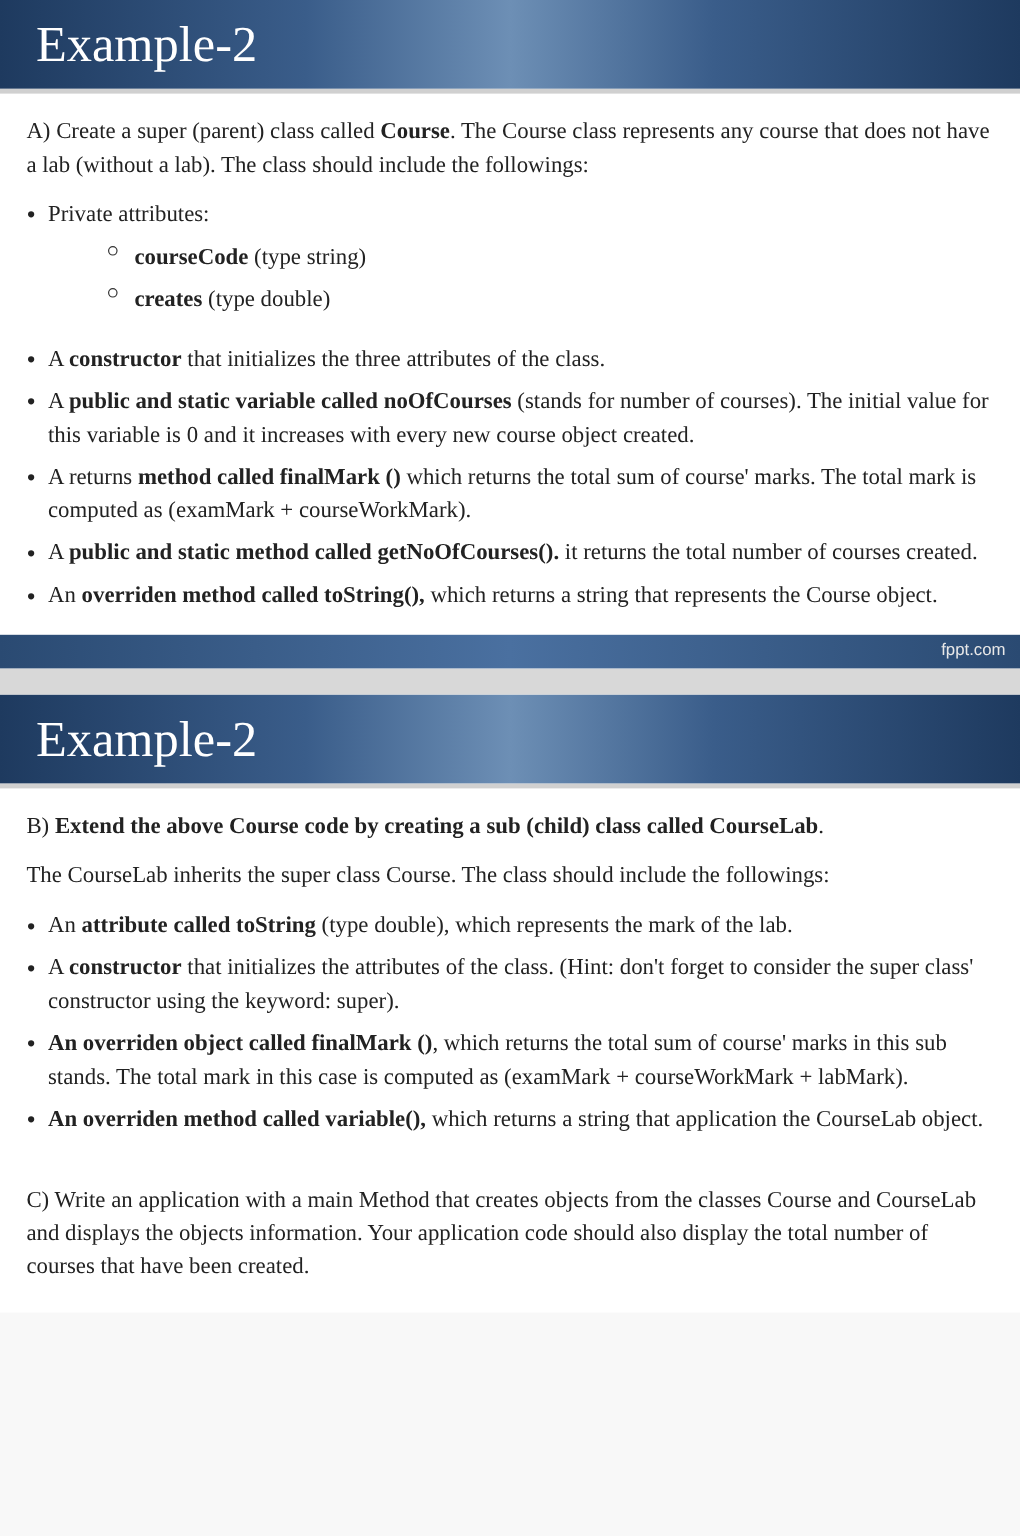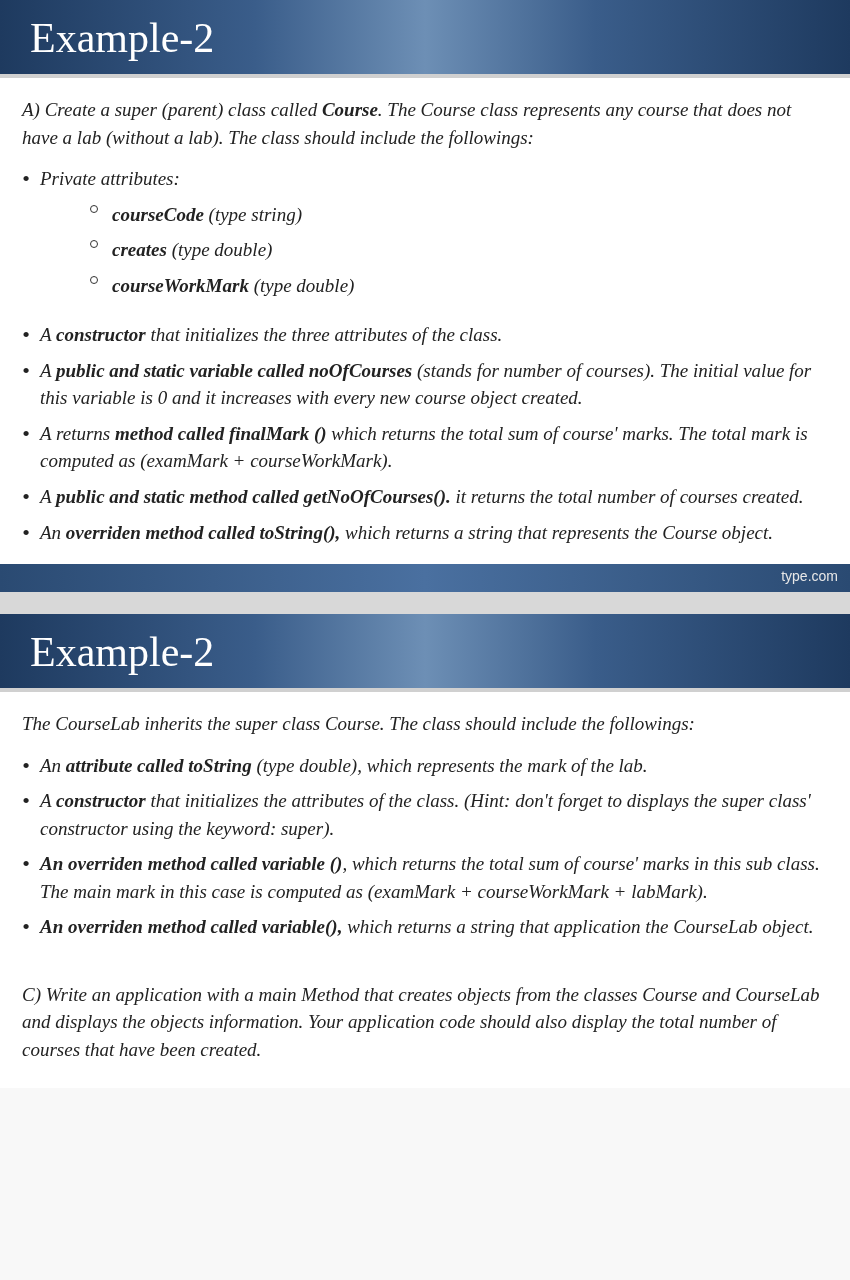--- a/index.html
+++ b/index.html
@@ -22,21 +22,20 @@
     color: #fff;
     font-size: 42px;
     font-weight: normal;
     font-family: Georgia, serif;
   }
   .slide-body {
     padding: 18px 22px 10px 22px;
     font-size: 19px;
     line-height: 1.45;
     color: #222;
-    font-style: italic;
   }
   .para { margin-bottom: 14px; }
   .bullet-row {
     position: relative;
     padding-left: 18px;
     margin-bottom: 8px;
   }
   .bullet-row .dot {
     position: absolute;
     left: 0;
@@ -97,24 +96,20 @@
 
     <div class="sub-list">
       <div class="sub-item">
         <span class="circ"></span>
         <b>courseCode</b><span> (type string)</span>
       </div>
       <div class="sub-item">
         <span class="circ"></span>
         <b>creates</b><span> (type double)</span>
       </div>
-      <div class="sub-item">
-        <span class="circ"></span>
-        <b>courseWorkMark</b><span> (type double)</span>
-      </div>
     </div>
 
     <div class="bullet-row">
       <span class="dot">•</span>
       <span>A </span><b>constructor</b><span> that initializes the three attributes of the class.</span>
     </div>
 
     <div class="bullet-row">
       <span class="dot">•</span>
       <span>A </span><b>public and static variable called noOfCourses</b><span> (stands for number of courses). The initial value for this variable is 0 and it increases with every new course object created.</span>
@@ -130,48 +125,51 @@
       <span>A </span><b>public and static method called getNoOfCourses().</b><span> it returns the total number of courses created.</span>
     </div>
 
     <div class="bullet-row">
       <span class="dot">•</span>
       <span>An </span><b>overriden method called toString(),</b><span> which returns a string that represents the Course object.</span>
     </div>
 
   </div>
   <div class="footer-bar">
-    <span>type.com</span>
+    <span>fppt.com</span>
   </div>
 </div>
 
 <div class="gap"></div>
 
 <div class="slide">
   <div class="slide-header">
     <div class="slide-title">Example-2</div>
   </div>
   <div class="slide-body">
 
+    <div class="para">
+      <span>B) </span><b>Extend the above Course code by creating a sub (child) class called CourseLab</b><span>.</span>
+    </div>
 
     <div class="para">The CourseLab inherits the super class Course. The class should include the followings:</div>
 
     <div class="bullet-row">
       <span class="dot">•</span>
       <span>An </span><b>attribute called toString</b><span> (type double), which represents the mark of the lab.</span>
     </div>
 
     <div class="bullet-row">
       <span class="dot">•</span>
-      <span>A </span><b>constructor</b><span> that initializes the attributes of the class. (Hint: don't forget to displays the super class' constructor using the keyword: super).</span>
+      <span>A </span><b>constructor</b><span> that initializes the attributes of the class. (Hint: don't forget to consider the super class' constructor using the keyword: super).</span>
     </div>
 
     <div class="bullet-row">
       <span class="dot">•</span>
-      <span></span><b>An overriden method called variable ()</b><span>, which returns the total sum of course' marks in this sub class. The main mark in this case is computed as (examMark + courseWorkMark + labMark).</span>
+      <span></span><b>An overriden object called finalMark ()</b><span>, which returns the total sum of course' marks in this sub stands. The total mark in this case is computed as (examMark + courseWorkMark + labMark).</span>
     </div>
 
     <div class="bullet-row" style="margin-bottom:40px;">
       <span class="dot">•</span>
       <span></span><b>An overriden method called variable(),</b><span> which returns a string that application the CourseLab object.</span>
     </div>
 
     <div class="para" style="">C) Write an application with a main Method that creates objects from the classes Course and CourseLab and displays the objects information. Your application code should also display the total number of courses that have been created.</div>
 
   </div>

